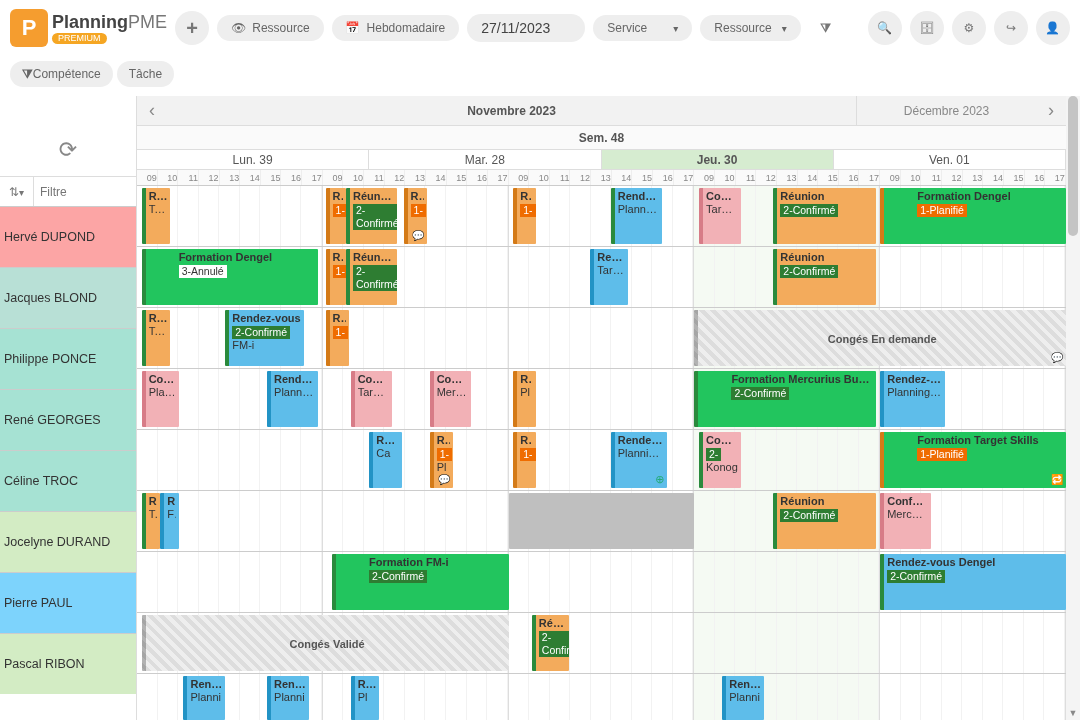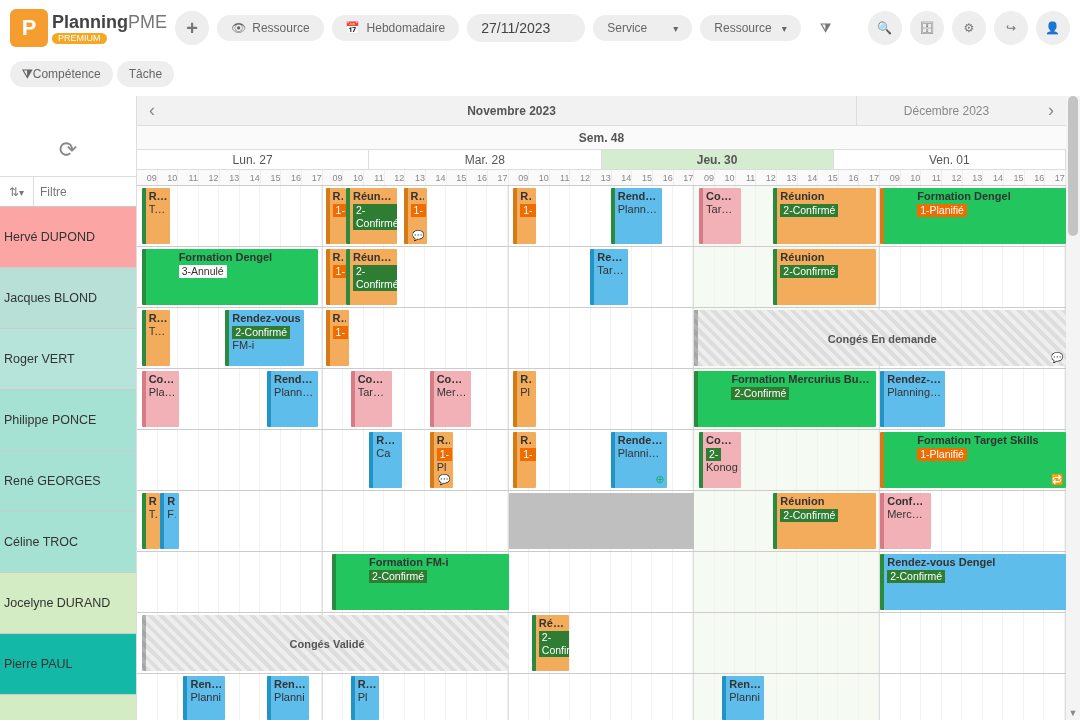--- a/index.html
+++ b/index.html
@@ -175,44 +175,43 @@
     <div class="filter-row">
       <div class="ic">
           <span class="sort"></span>
           <span class="chevd"></span>
         </div>
       <input placeholder="Filtre" style="">
     </div>
     <div id="resource-list">
         <div class="reshead" style="background: #fca5a5;">Hervé DUPOND</div>
         <div class="reshead" style="background: rgb(184, 224, 214);">Jacques BLOND</div>
-        <div class="reshead" style="background: rgb(182, 228, 219);">Roger VERT</div>
         <div class="reshead" style="background: rgb(166, 226, 211);">Philippe PONCE</div>
         <div class="reshead" style="background: rgb(166, 226, 211);">René GEORGES</div>
         <div class="reshead" style="background: rgb(166, 226, 211);">Céline TROC</div>
         <div class="reshead" style="background: rgb(211, 236, 196);">Jocelyne DURAND</div>
-        <div class="reshead" style="background: #14b8a6;">Pierre PAUL</div>
+        <div class="reshead" style="background: #7dd3fc;">Pierre PAUL</div>
         <div class="reshead" style="background: rgb(211, 236, 196);">Pascal RIBON</div>
       </div>
   </div>
 
   <div class="rightpane">
     <div class="monthnav">
       <div class="navbtn">
           <span class="chevl"></span>
         </div>
       <div class="curmonth">Novembre 2023</div>
       <div class="nextmonth">Décembre 2023</div>
       <div class="navbtn">
           <span class="chevr"></span>
         </div>
     </div>
     <div class="weekrow">Sem. 48</div>
     <div class="daysrow" id="daysrow">
-        <div class="daycell">Lun. 27</div>
+        <div class="daycell">Lun. 39</div>
         <div class="daycell">Mar. 28</div>
         <div class="daycell today">Jeu. 30</div>
         <div class="daycell">Ven. 01</div>
       </div>
     <div class="hoursrow" id="hoursrow">
         <div class="hrcell">09</div>
         <div class="hrcell">10</div>
         <div class="hrcell">11</div>
         <div class="hrcell">12</div>
         <div class="hrcell">13</div>

